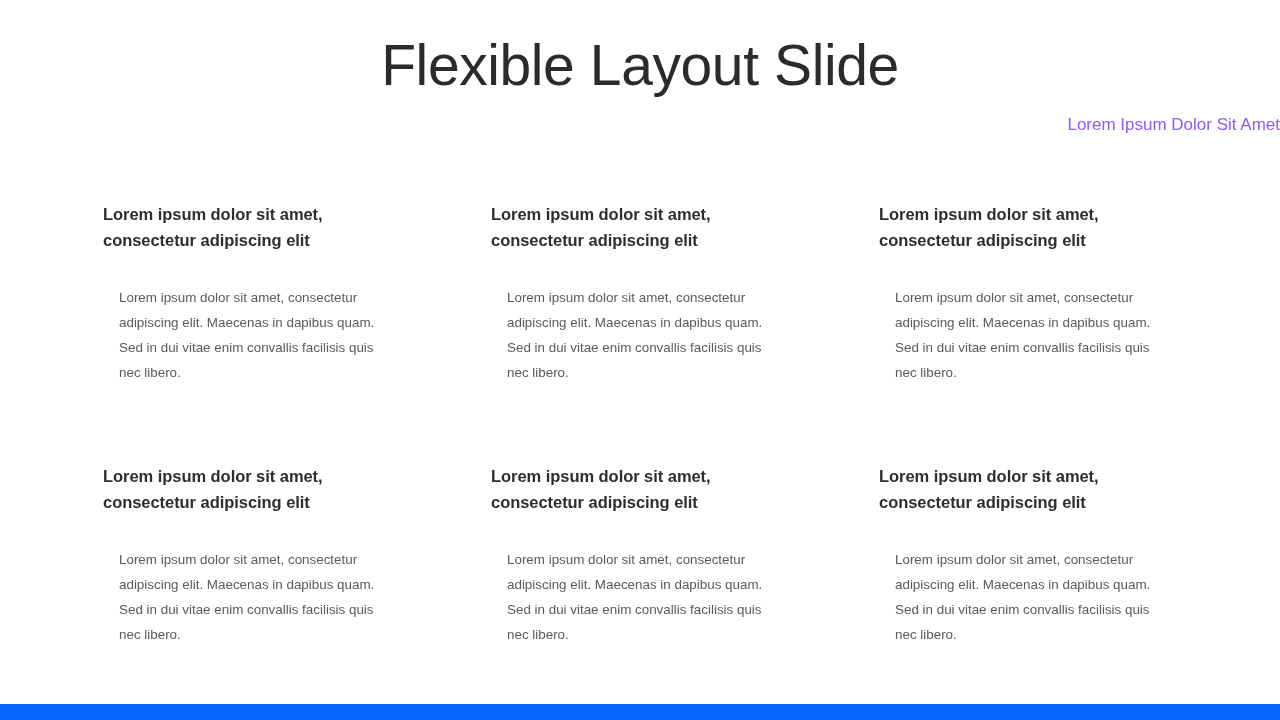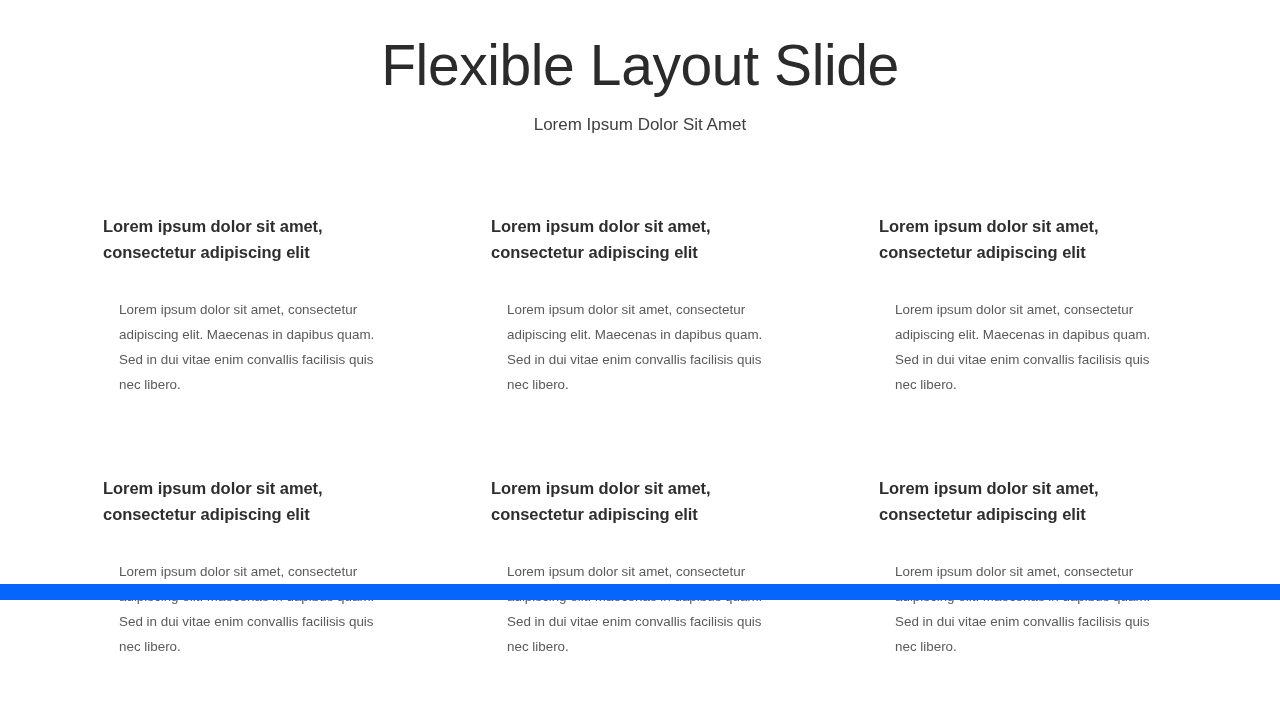--- a/index.html
+++ b/index.html
@@ -11,21 +11,21 @@
     height: 720px;
     background: #ffffff;
     font-family: "Liberation Sans", sans-serif;
     overflow: hidden;
     position: relative;
   }
 
   .slide {
     position: relative;
     width: 1280px;
-    height: 600px;
+    height: 720px;
     background: #ffffff;
     box-sizing: border-box;
   }
 
   
   .header {
     position: absolute;
     top: 0;
     left: 0;
     width: 1280px;
@@ -42,28 +42,28 @@
     color: #2b2b2b;
     text-align: center;
   }
 
   .slide-subtitle {
     margin: 0;
     padding-top: 16px;
     font-size: 17px;
     font-weight: 400;
     line-height: 1.25;
-    color: #404040;
-    text-align: center;
+    color: #8b5cf6;
+    text-align: right;
   }
 
   
   .grid {
     position: absolute;
-    top: 213px;
+    top: 201px;
     left: 103px;
     width: 1090px;
     display: grid;
     grid-template-columns: repeat(3, 296px);
     grid-column-gap: 92px;
     grid-row-gap: 62px;
   }
 
   .cell {
     width: 296px;

